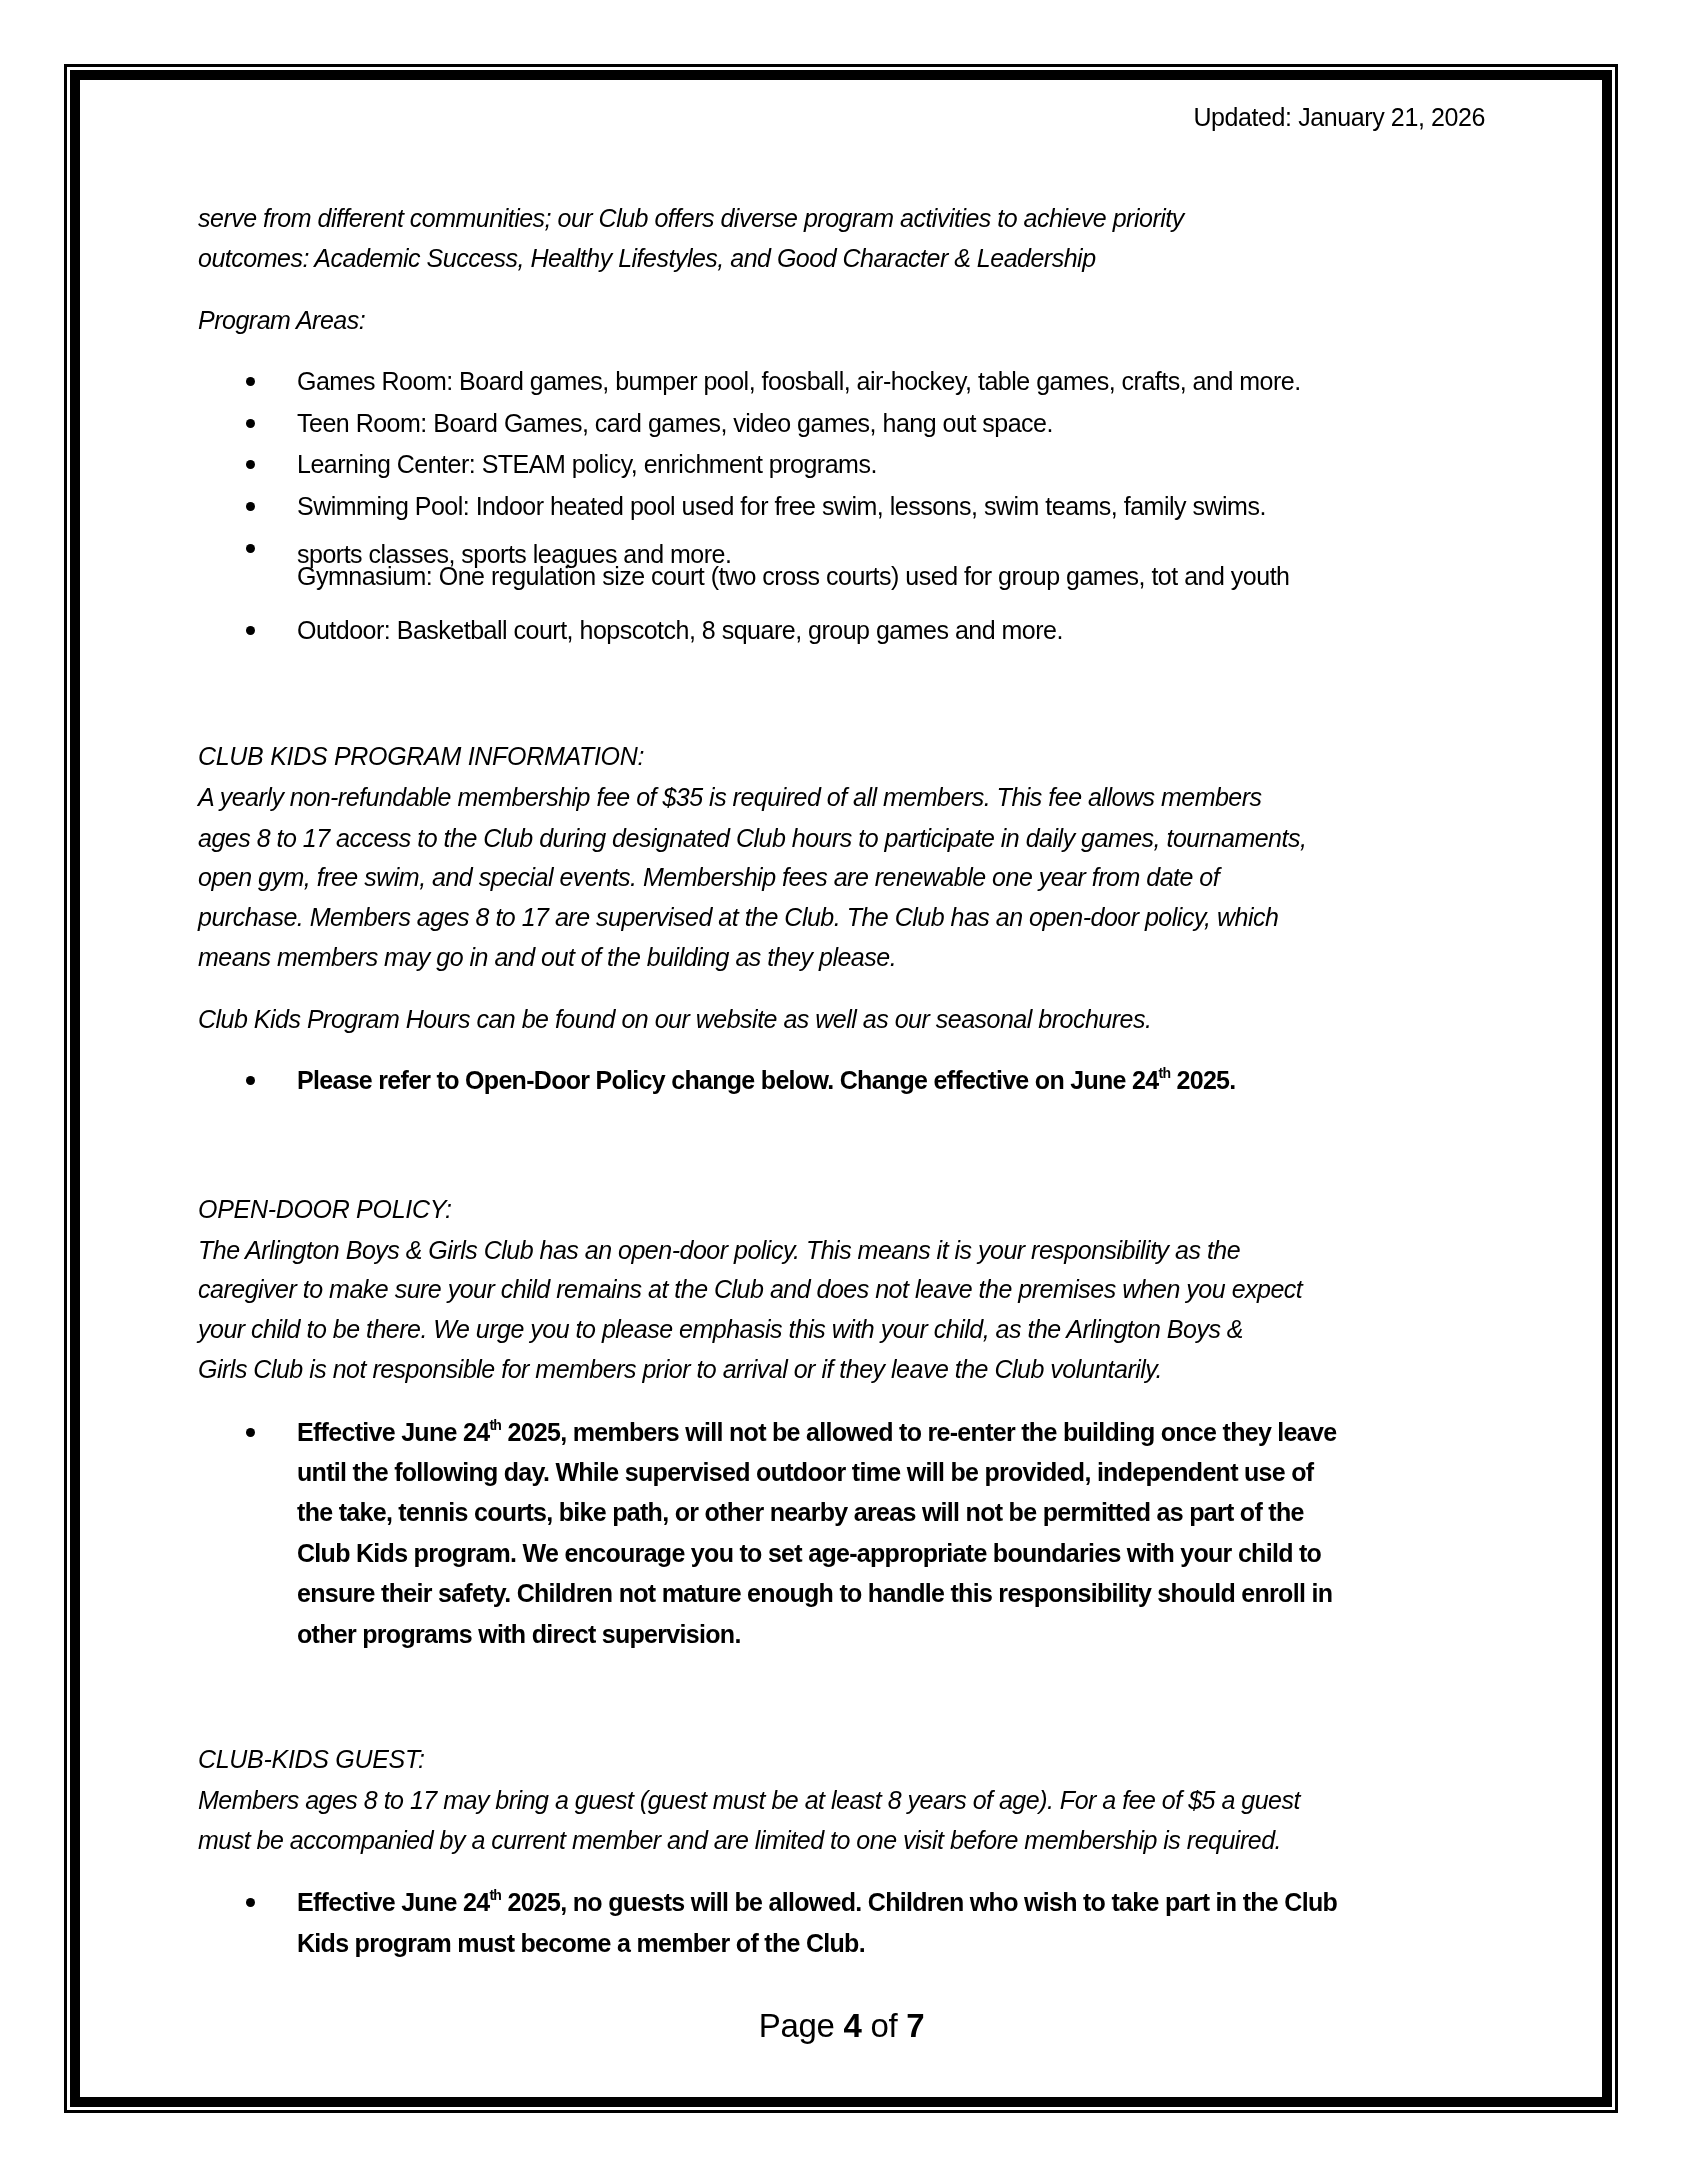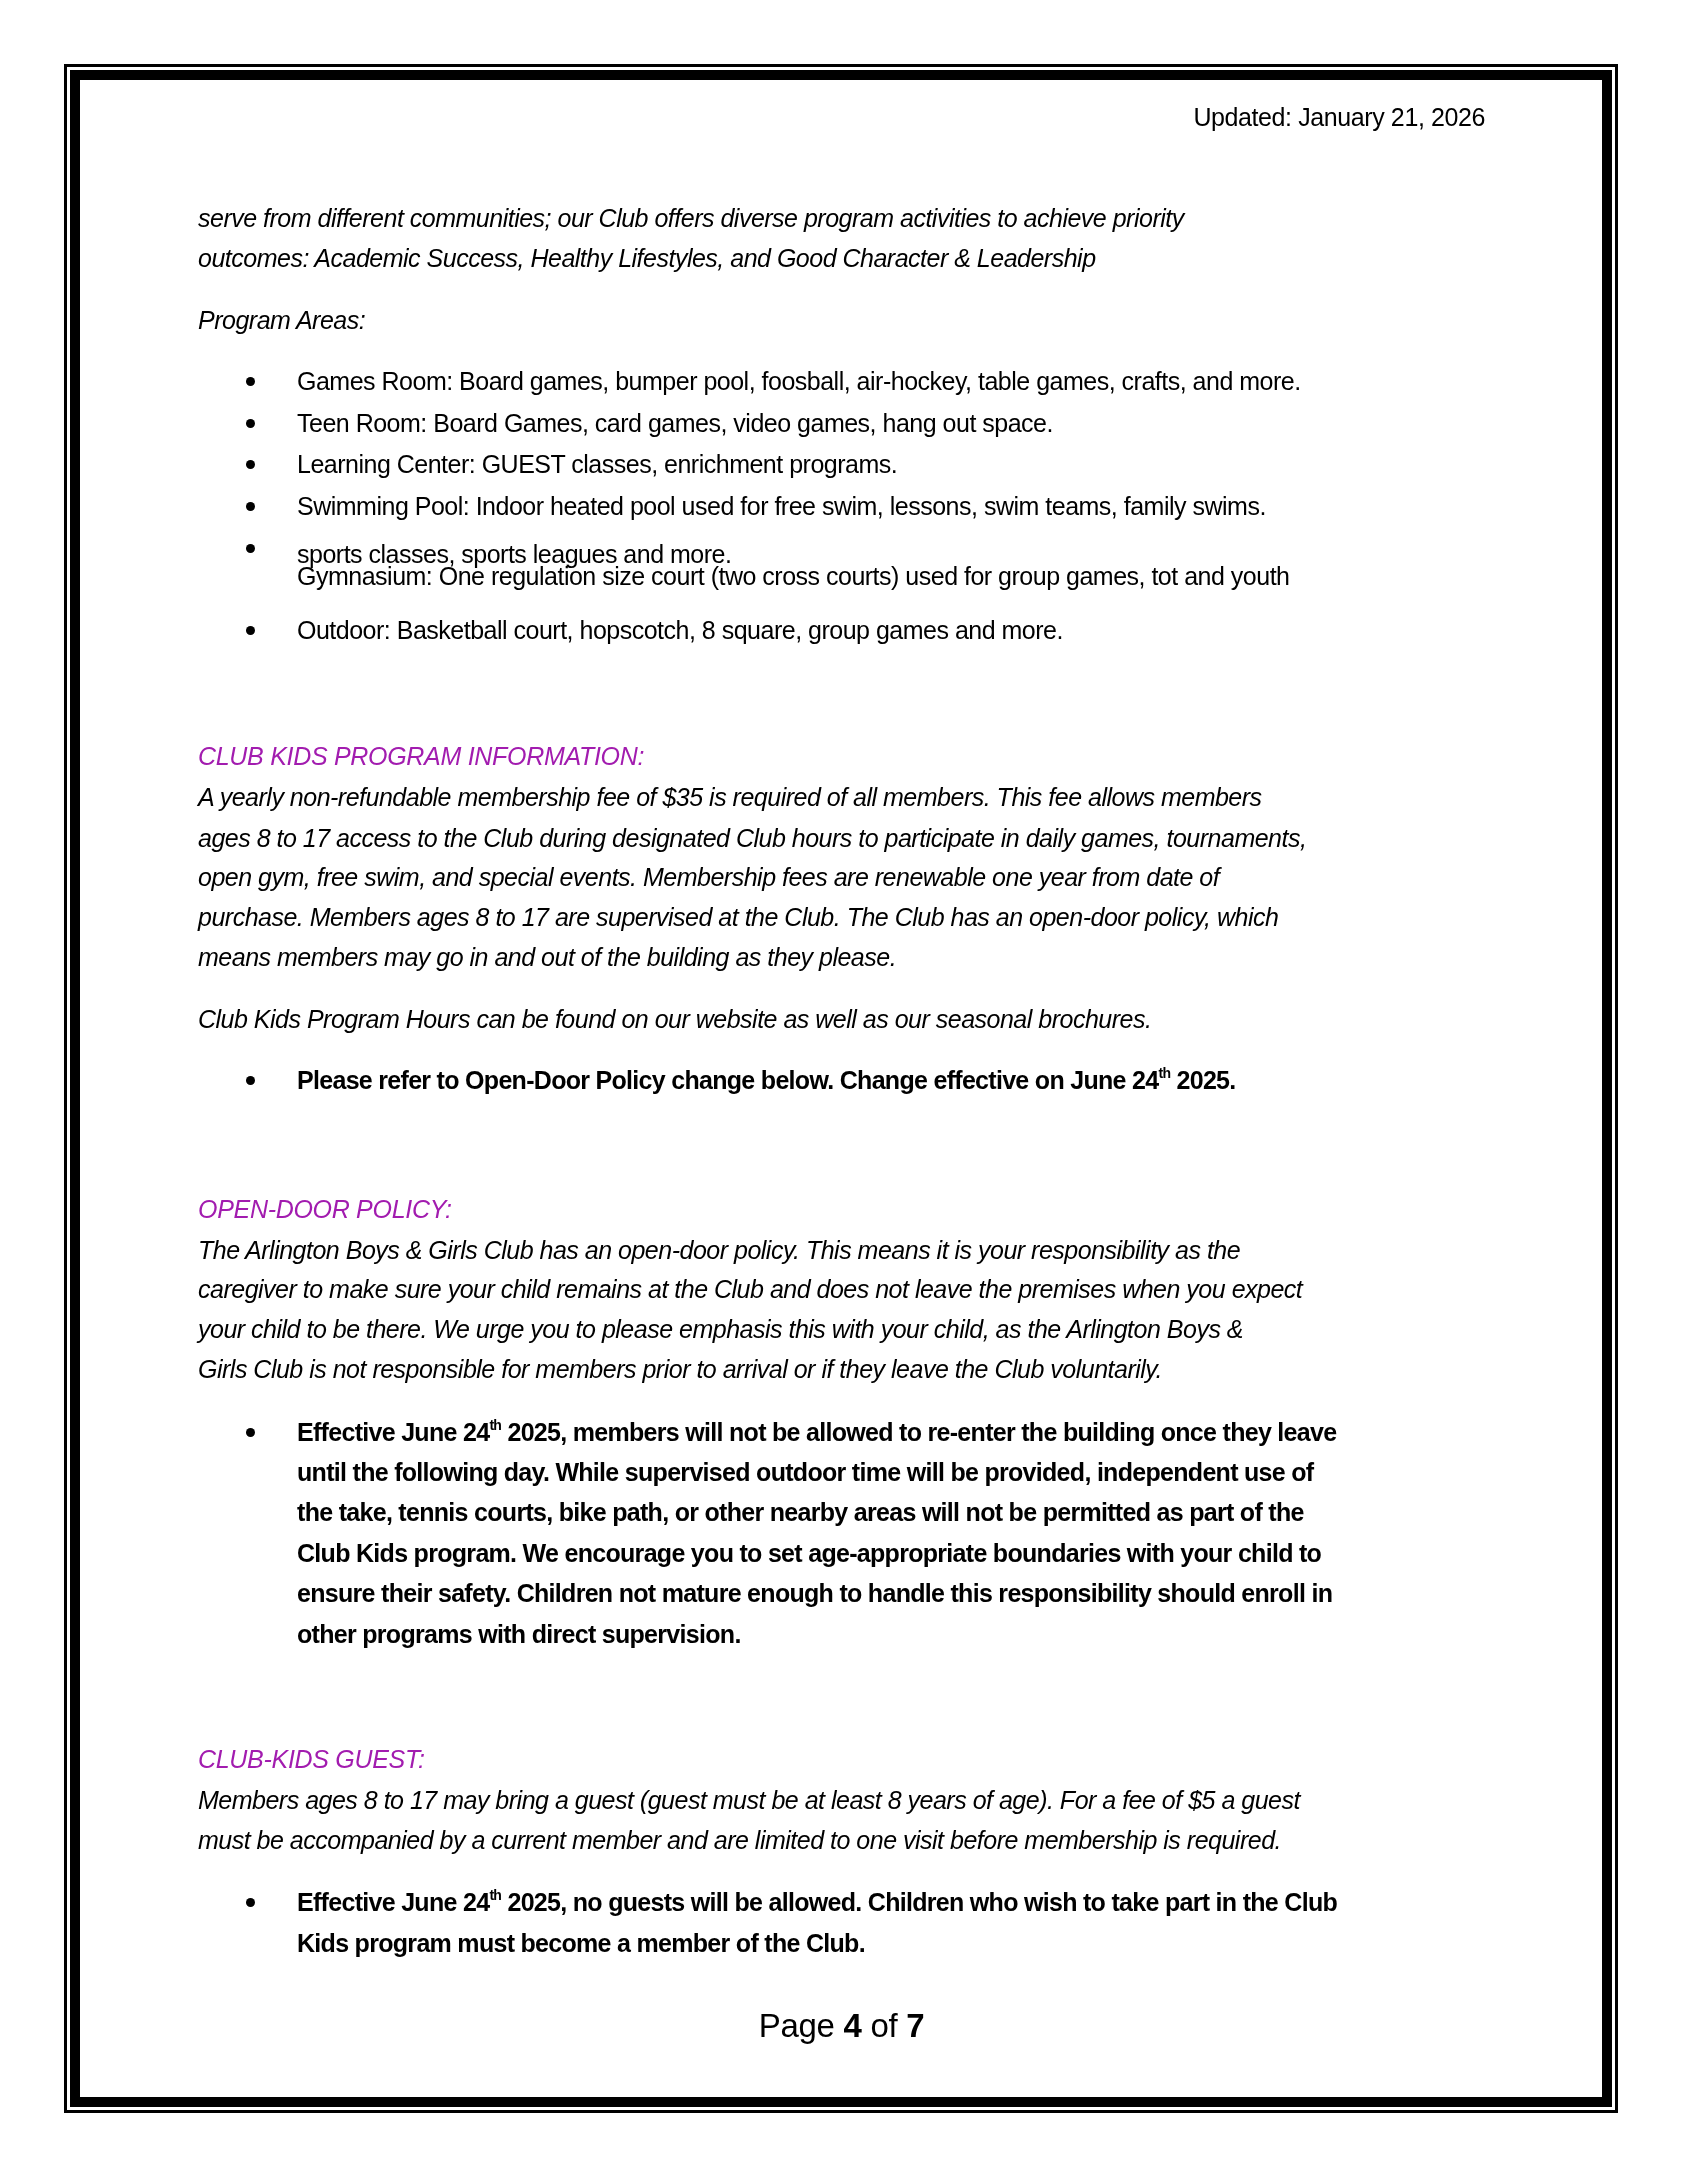--- a/index.html
+++ b/index.html
@@ -7,21 +7,21 @@
          font-family: "Liberation Sans", sans-serif; color: #000; }
   .frame-outer { position: absolute; left: 64px; top: 64px; width: 1554px; height: 2049px;
                  box-sizing: border-box; border: 3px solid #000; }
   .frame-inner { position: absolute; left: 70px; top: 70px; width: 1542px; height: 2037px;
                  box-sizing: border-box; border: 10px solid #000; }
   .line { position: absolute; white-space: nowrap; font-size: 25px; line-height: 30px;
           letter-spacing: -0.5px; }
   .txt { left: 198px; font-style: italic; }
   .btxt { left: 297px; }
   .bold { font-weight: bold; letter-spacing: -0.7px; text-align: center; }
-  .heading { color: #a21caf; letter-spacing: -0.3px; text-align: right; }
+  .heading { color: #000000; letter-spacing: -0.3px; text-align: right; }
   .dot { position: absolute; left: 246px; width: 9px; height: 9px; border-radius: 50%; background: #000; }
   sup { font-size: 14px; line-height: 0; position: relative; top: -2px; vertical-align: super; }
   .updated { position: absolute; right: 198px; top: 102px; font-size: 25px; line-height: 30px; letter-spacing: -0.4px; white-space: nowrap; }
   .footer { position: absolute; left: 0; width: 1683px; top: 2011px; text-align: center; font-size: 33px; line-height: 30px; letter-spacing: -0.3px; }
   .footer b { font-weight: bold; }
 </style>
 </head>
 <body>
 
 <div class="frame-outer"></div>
@@ -33,21 +33,21 @@
 <div class="line txt" style="top:243px">outcomes: Academic Success, Healthy Lifestyles, and Good Character &amp; Leadership</div>
 
 <div class="line txt" style="top:305px">Program Areas:</div>
 
 <div>
   <span class="dot" style="top:377px"></span>
   <div class="line btxt" style="top:366px">Games Room:  Board games, bumper pool, foosball, air-hockey, table games, crafts, and more.</div>
   <span class="dot" style="top:419px"></span>
   <div class="line btxt" style="top:408px">Teen Room:  Board Games, card games, video games, hang out space.</div>
   <span class="dot" style="top:460px"></span>
-  <div class="line btxt" style="top:449px">Learning Center:  GUEST classes, enrichment programs.</div>
+  <div class="line btxt" style="top:449px">Learning Center:  STEAM policy, enrichment programs.</div>
   <span class="dot" style="top:502px"></span>
   <div class="line btxt" style="top:491px">Swimming Pool:  Indoor heated pool used for free swim, lessons, swim teams, family swims.</div>
   <span class="dot" style="top:544px"></span>
   <div class="line btxt" style="top:561px">Gymnasium:  One regulation size court (two cross courts) used for group games, tot and youth</div>
   <div class="line btxt" style="top:539px">sports classes, sports leagues and more.</div>
   <span class="dot" style="top:626px"></span>
   <div class="line btxt" style="top:615px">Outdoor:  Basketball court, hopscotch, 8 square, group games and more.</div>
 </div>
 
 <div class="line txt heading" style="top:741px">CLUB KIDS PROGRAM INFORMATION:</div>

